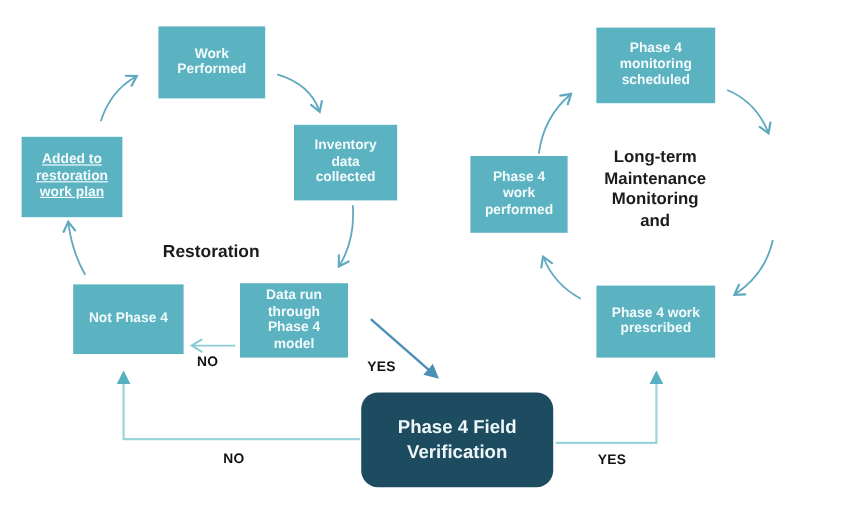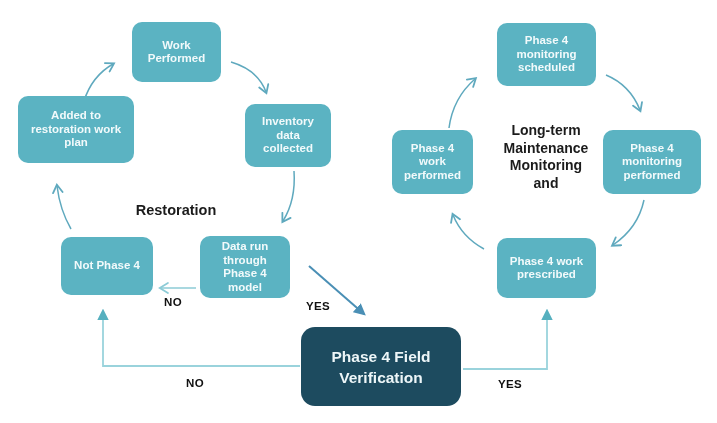--- a/index.html
+++ b/index.html
@@ -6,21 +6,21 @@
   body{
     width:717px;height:423px;position:relative;overflow:hidden;
     background:#ffffff;
     font-family:"Liberation Sans", sans-serif;
   }
   .stage{position:absolute;left:0;top:0;width:717px;height:423px;}
   svg.connectors{position:absolute;left:0;top:0;z-index:1;}
   .node{
     position:absolute;z-index:2;
     background:#5BB3C2;color:#F2FAFB;
-    border-radius:10px;
+    border-radius:0;
     display:flex;align-items:center;justify-content:center;text-align:center;
     font-size:11.5px;line-height:13.5px;font-weight:bold;
     padding:3px 5px;box-sizing:border-box;
   }
   .node.dark{
     background:#1D4B5F;color:#EDF6F8;
     font-size:15.5px;line-height:21px;border-radius:14px;
   }
   .cycle-title{
     position:absolute;z-index:2;color:#1B1B1B;font-weight:bold;
@@ -74,27 +74,26 @@
   </svg>
 
   <div class="node" style="left:132px;top:22px;width:89px;height:60px;">Work Performed</div>
 
   <div class="node" style="left:245px;top:104px;width:86px;height:63px;">Inventory data collected</div>
 
   <div class="node" style="left:200px;top:236px;width:90px;height:62px;">Data run through Phase 4 model</div>
 
   <div class="node" style="left:61px;top:237px;width:92px;height:58px;">Not Phase 4</div>
 
-  <div class="node" style="left:18px;top:96px;width:116px;height:67px;">Added to restoration work plan</div>
+  <div class="node" style="left:18px;top:114px;width:84px;height:67px;text-decoration:underline;">Added to restoration work plan</div>
 
   <div class="cycle-title left" style="left:121px;top:156px;width:110px;margin-top:46px;">Restoration</div>
 
   <div class="node" style="left:497px;top:23px;width:99px;height:63px;">Phase 4 monitoring scheduled</div>
 
-  <div class="node" style="left:603px;top:130px;width:98px;height:64px;">Phase 4 monitoring performed</div>
 
   <div class="node" style="left:497px;top:238px;width:99px;height:60px;">Phase 4 work prescribed</div>
 
   <div class="node" style="left:392px;top:130px;width:81px;height:64px;">Phase 4 work performed</div>
 
   <div class="cycle-title right" style="left:486px;top:122px;width:120px;">
     <div>Long-term</div>
     <div>Maintenance</div>
     <div>Monitoring</div>
     <div>and</div>

